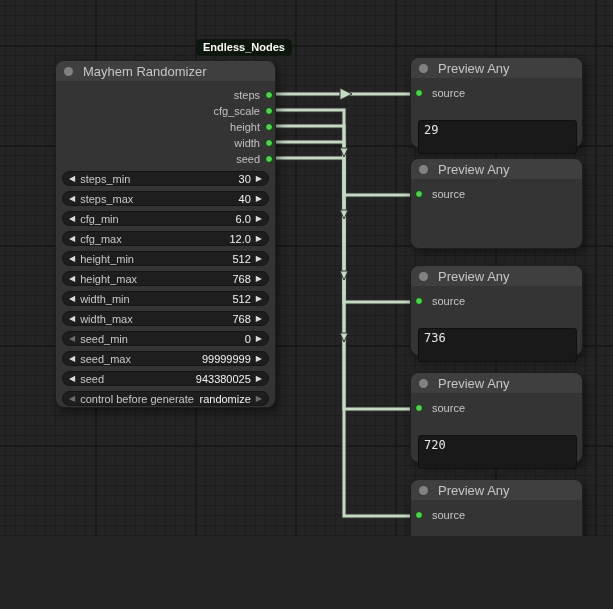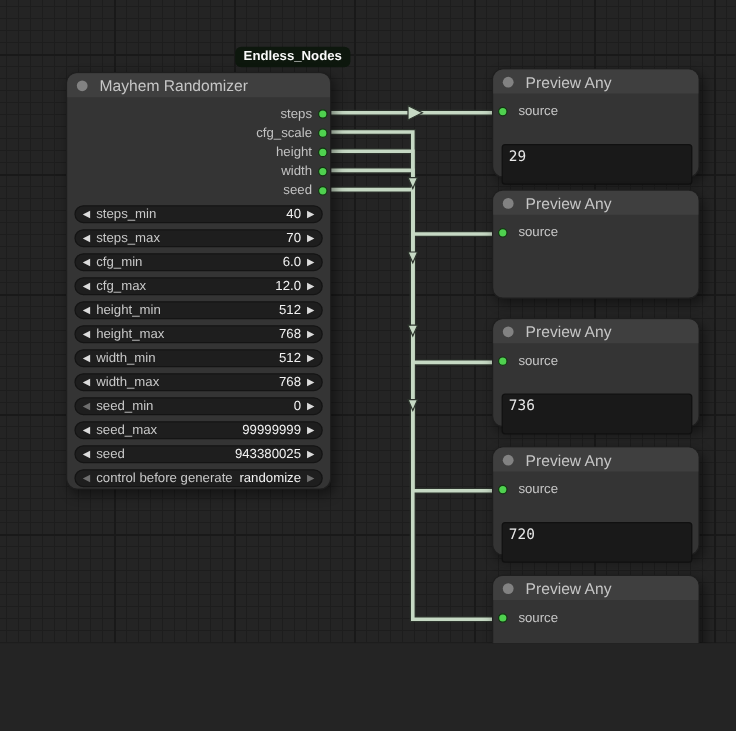--- a/index.html
+++ b/index.html
@@ -116,27 +116,27 @@
       </div>
       <div class="outrow">
         <span class="outlabel">seed</span>
         <span class="port"></span>
       </div>
     </div>
     <div class="widgets">
       <div class="widget">
         <span class="arr">◀</span>
         <span class="wl">steps_min</span>
+        <span class="wv">30</span>
+        <span class="arr">▶</span>
+      </div>
+      <div class="widget">
+        <span class="arr">◀</span>
+        <span class="wl">steps_max</span>
         <span class="wv">40</span>
-        <span class="arr">▶</span>
-      </div>
-      <div class="widget">
-        <span class="arr">◀</span>
-        <span class="wl">steps_max</span>
-        <span class="wv">70</span>
         <span class="arr">▶</span>
       </div>
       <div class="widget">
         <span class="arr">◀</span>
         <span class="wl">cfg_min</span>
         <span class="wv">6.0</span>
         <span class="arr">▶</span>
       </div>
       <div class="widget">
         <span class="arr">◀</span>

